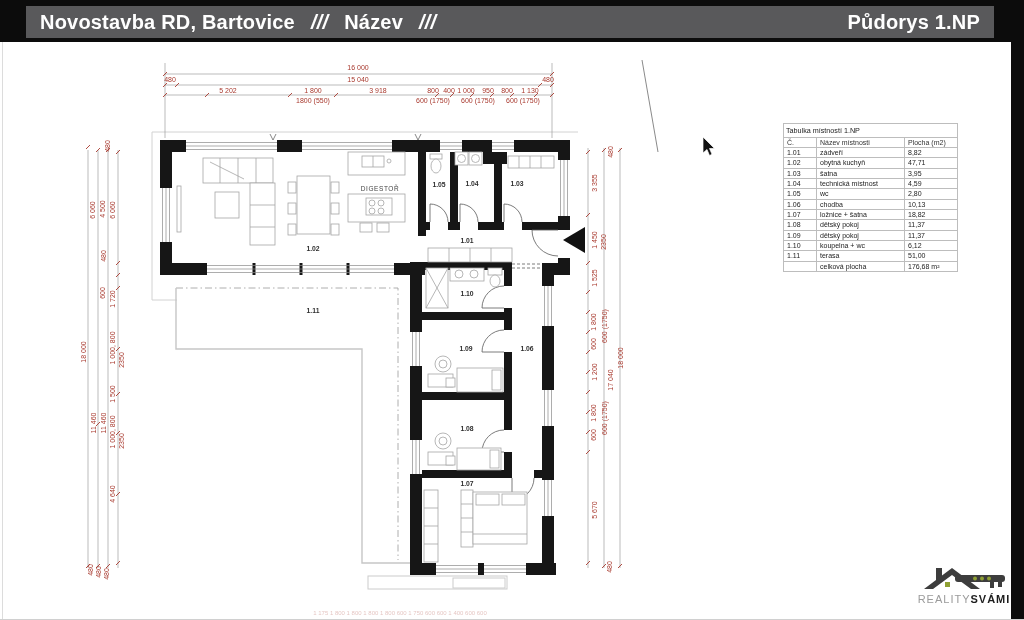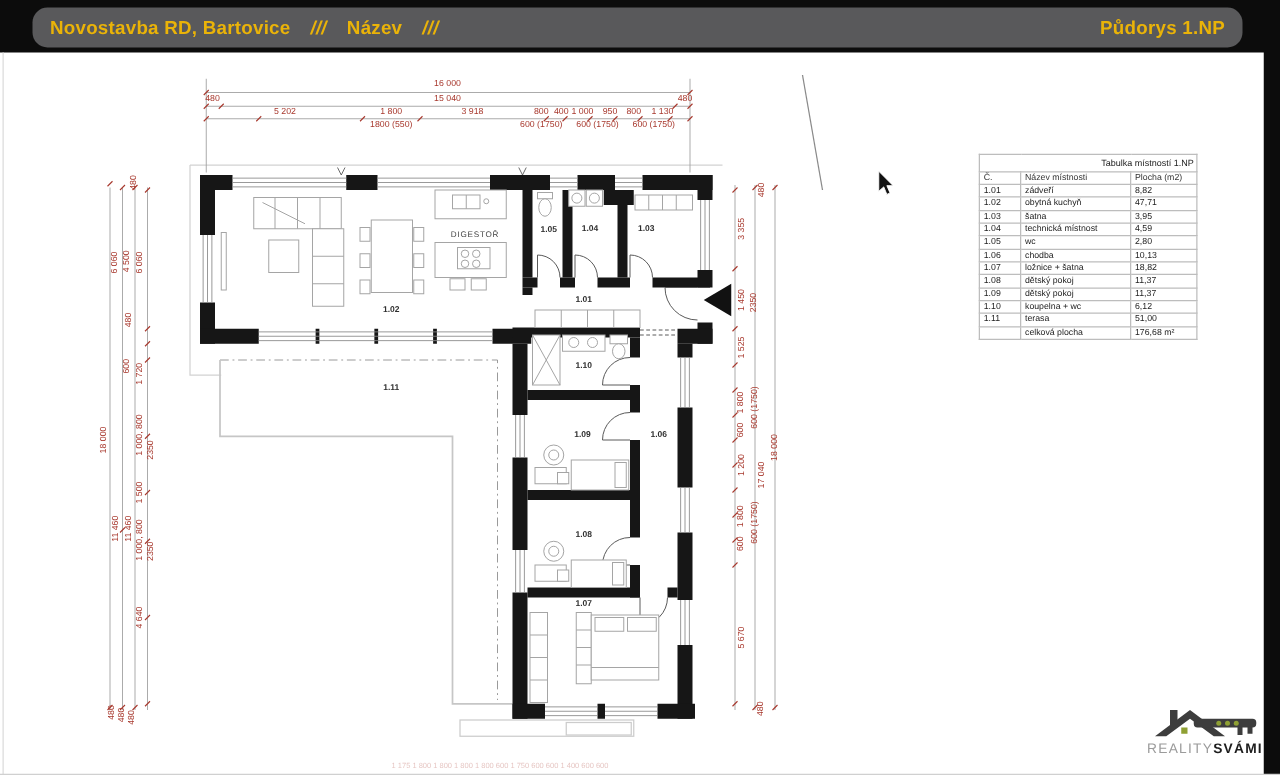--- a/index.html
+++ b/index.html
@@ -1,42 +1,42 @@
 <!DOCTYPE html>
 <html><head>
 <meta charset="utf-8">
 <style>
   html,body{margin:0;padding:0;background:#222;}
   .stage{position:relative;width:1024px;height:620px;background:#ffffff;overflow:hidden;
          font-family:"Liberation Sans","DejaVu Sans",sans-serif;}
   
   .header{position:absolute;left:0;top:0;width:100%;height:42px;background:#0c0c0c;}
   .header-bar{position:absolute;left:26px;right:30px;top:6px;height:32px;background:#59595b;
-              color:#eab308;display:flex;align-items:center;padding:0 14px;font-size:15px;
-              font-weight:600;letter-spacing:.2px;box-sizing:border-box;border-radius:12px;}
+              color:#ffffff;display:flex;align-items:center;padding:0 14px;font-size:20px;
+              font-weight:600;letter-spacing:.2px;box-sizing:border-box;}
   .sep{margin:0 16px;font-style:italic;font-weight:700;}
   .header-right{margin-left:auto;text-align:center;}
   .right-strip{position:absolute;right:0;top:0;width:13px;height:620px;background:#0c0c0c;}
   .edge-left{position:absolute;left:2px;top:42px;bottom:0;width:1px;background:#dcdcdc;}
   .edge-bottom{position:absolute;left:0;right:0;bottom:0;height:1px;background:#d0d0d0;}
   
   .plansvg{position:absolute;left:0;top:0;}
   
   #plan-labels{position:absolute;left:0;top:0;width:1024px;height:620px;pointer-events:none;}
   .dl{position:absolute;transform:translate(-50%,-50%);font-size:7px;color:#a8392e;
       white-space:nowrap;line-height:1;}
   .dl.v{transform:translate(-50%,-50%) rotate(-90deg);}
   .dl.room{color:#2e2e2e;font-weight:600;font-size:6.8px;}
   .dl.note{color:#444;font-size:6.5px;letter-spacing:.6px;}
   
   .rtable{position:absolute;left:783px;top:123px;width:175px;border-collapse:collapse;
           font-size:7px;color:#222;background:#fff;border:1px solid #7a7a7a;}
   .rtable td,.rtable th{border:1px solid #bdbdbd;padding:1px 3px;font-weight:400;
           text-align:left;line-height:1.05;}
-  .rtable tr.ttl td{text-align:right;font-size:7.2px;padding:2.5px 2px;}
+  .rtable tr.ttl td{text-align:left;font-size:7.2px;padding:2.5px 2px;}
   .rtable tr.hdr td{color:#333;}
   .rtable td.c1{width:26px;}
   .rtable td.c3{width:46px;}
   .rtable tr.total td{border-top:1px solid #7a7a7a;}
   
   .logo-text{position:absolute;left:916px;top:593px;width:96px;text-align:center;
              font-size:11px;letter-spacing:1px;white-space:nowrap;}
   .logo-text .gray{color:#9b9b9b;}
   .logo-text .bold{color:#1d1d1d;font-weight:700;}
 </style>

